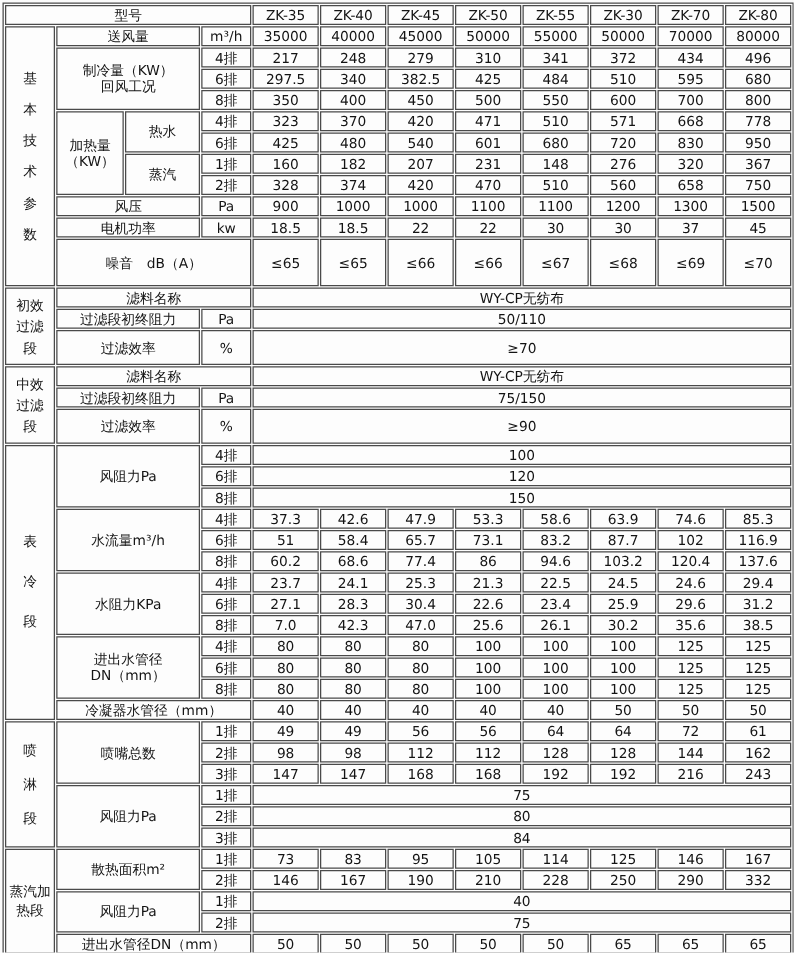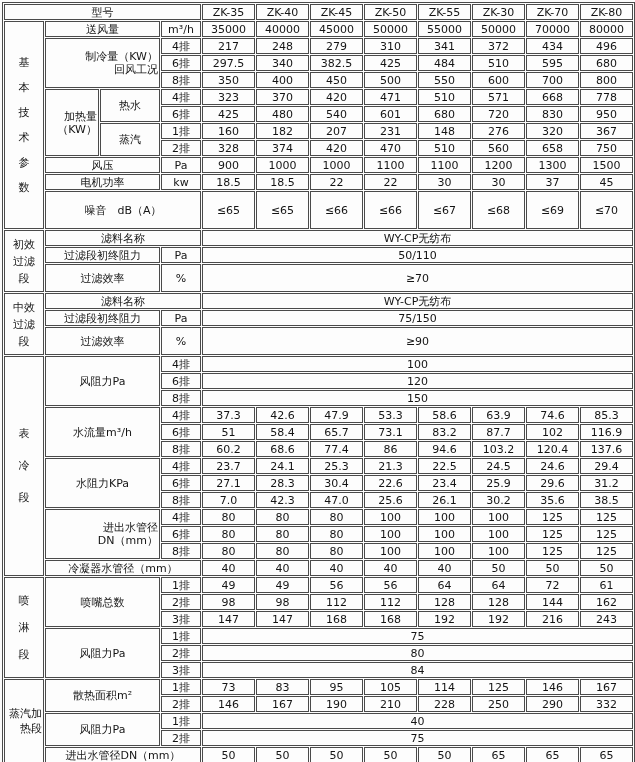--- a/index.html
+++ b/index.html
@@ -24,21 +24,21 @@
     vertical-align:middle;
     font-size:11px;
     line-height:13px;
     padding:0 1px;
     background:#fdfdfd;
     overflow:hidden;
   }
   tr{height:16px;}
   tr.h36{height:38px;}
   tr.h26{height:28px;}
-  .ml{white-space:pre-line;text-align:right;}
+  .ml{white-space:pre-line;}
   .vlab{white-space:pre-line;vertical-align:middle;}
   .v6{line-height:25px;}
   .v3{line-height:17px;}
   .vwide{line-height:32px;}
   .vmid{line-height:27px;}
   .v2{line-height:15px;}
 </style>
 </head>
 <body>
 

